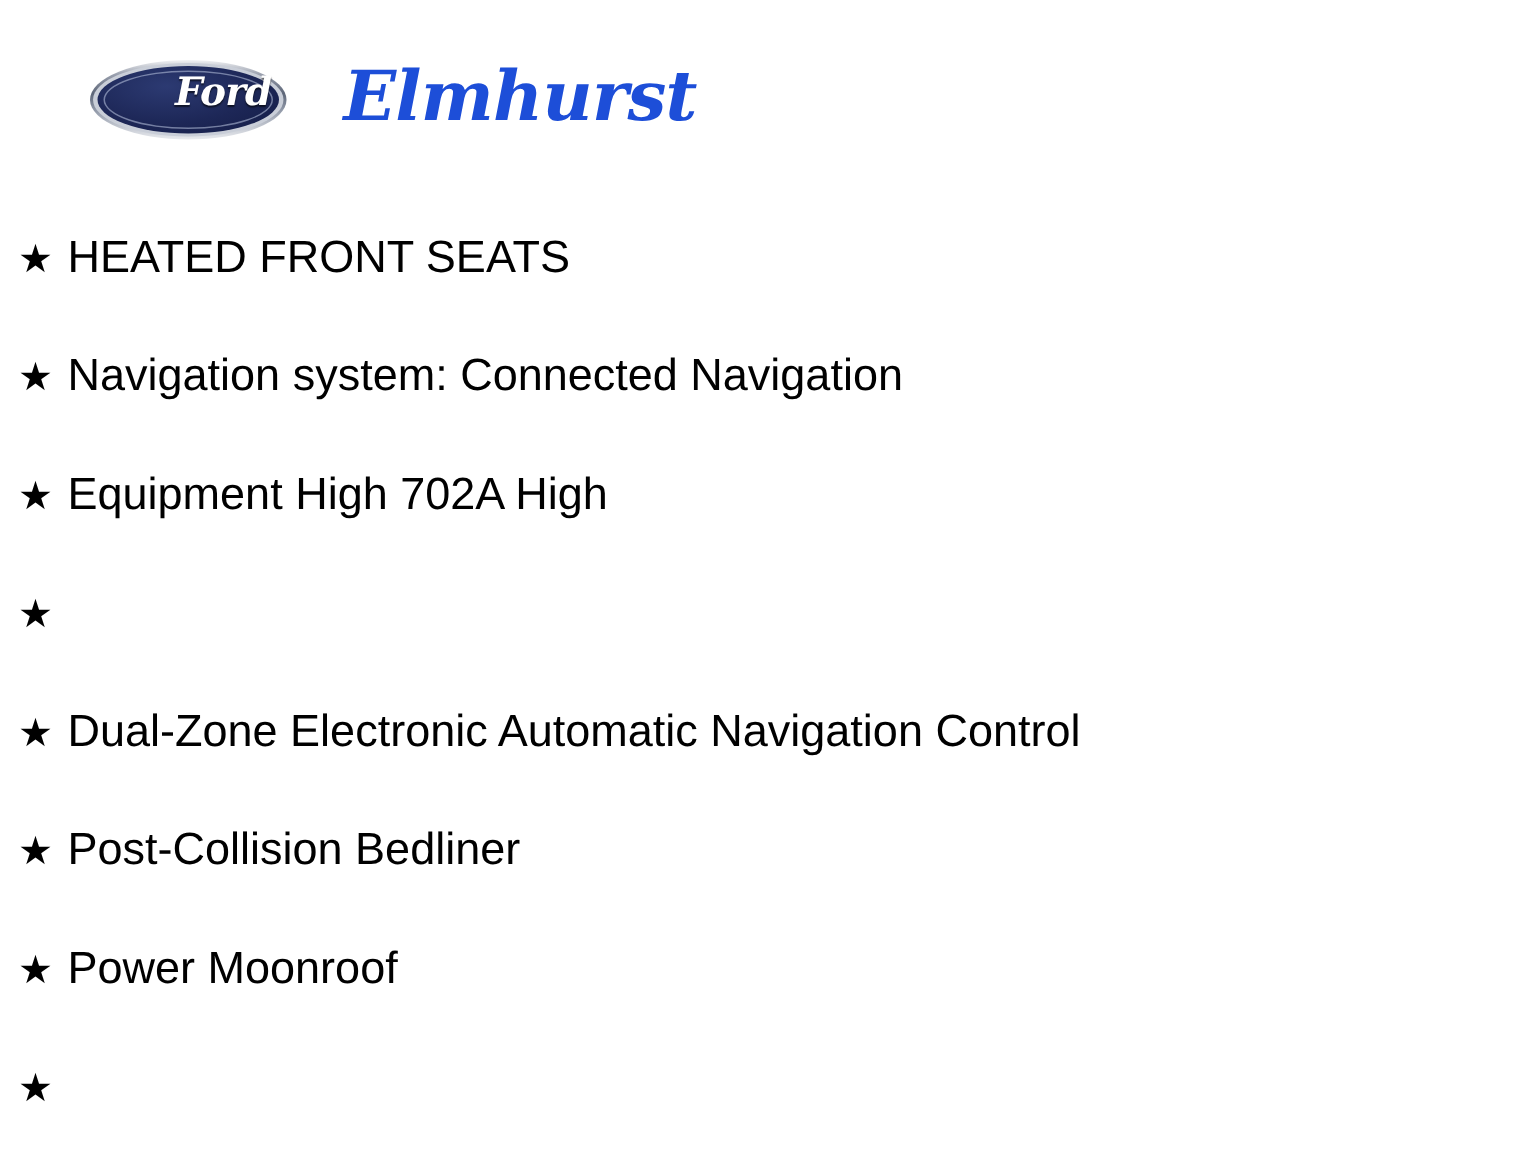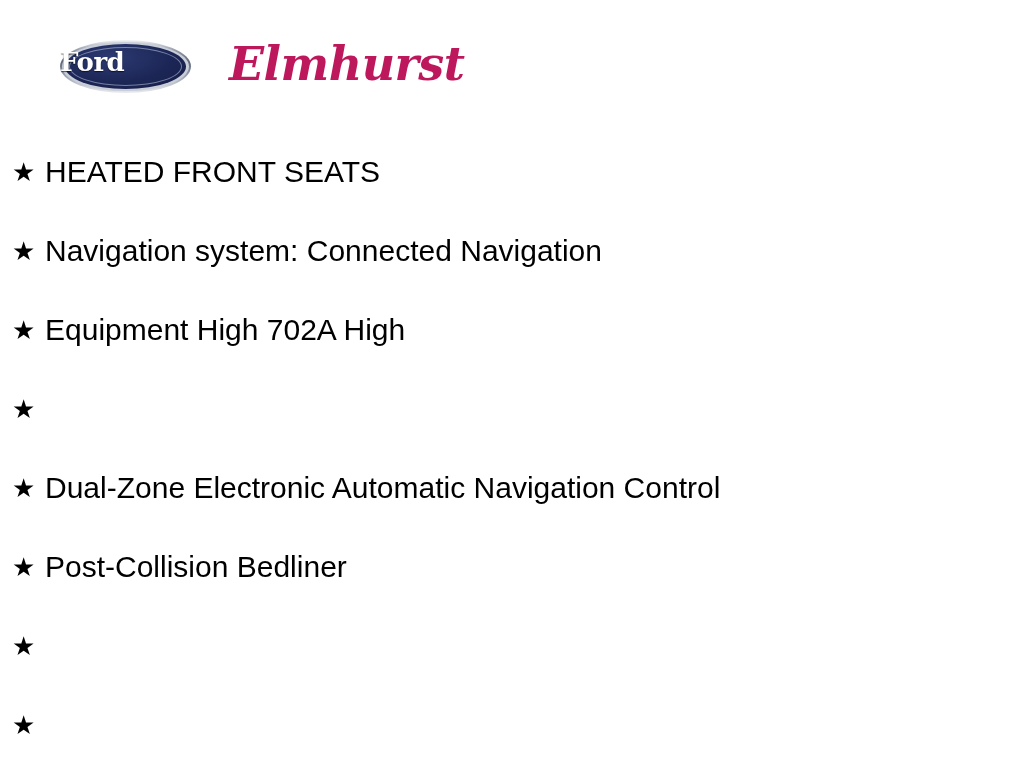--- a/index.html
+++ b/index.html
@@ -73,41 +73,42 @@
     border: 1px solid rgba(190, 200, 225, 0.55);
     box-sizing: border-box;
   }
   .ford-script {
     position: absolute;
     left: 0;
     top: 0;
     width: 121px;
     height: 45px;
     line-height: 45px;
-    text-align: left;
+    text-align: right;
     color: #ffffff;
     font-family: "DejaVu Serif", serif;
+    font-style: italic;
     font-weight: bold;
     font-size: 26px;
     letter-spacing: -0.5px;
     text-shadow: 0 1px 1px rgba(0,0,0,0.6);
     z-index: 2;
   }
 
   .dealer-wordmark {
     position: absolute;
     left: 229px;
     top: 35px;
     font-family: "DejaVu Serif", serif;
     font-weight: bold;
     font-style: italic;
     font-size: 46px;
     line-height: 58px;
     letter-spacing: -0.5px;
-    color: #be185d;
+    color: #1d4ed8;
     white-space: nowrap;
   }
 
   
   .feature-list {
     position: absolute;
     left: 0;
     top: 147px;
     width: 1024px;
     list-style: none;
@@ -181,19 +182,20 @@
     <span class="feature-label">Dual-Zone Electronic Automatic Navigation Control</span>
   </li>
 
   <li class="feature-item">
     <span class="feature-bullet">★</span>
     <span class="feature-label">Post-Collision Bedliner</span>
   </li>
 
   <li class="feature-item">
     <span class="feature-bullet">★</span>
+    <span class="feature-label">Power Moonroof</span>
   </li>
 
   <li class="feature-item">
     <span class="feature-bullet">★</span>
   </li>
 
 </ul>
 
 </body></html>

